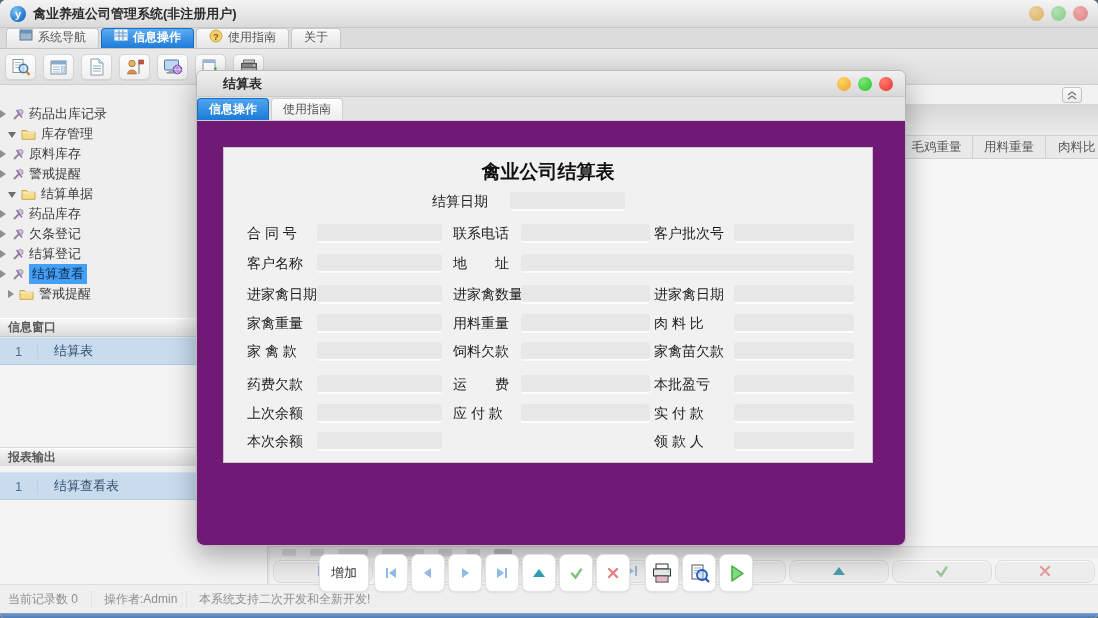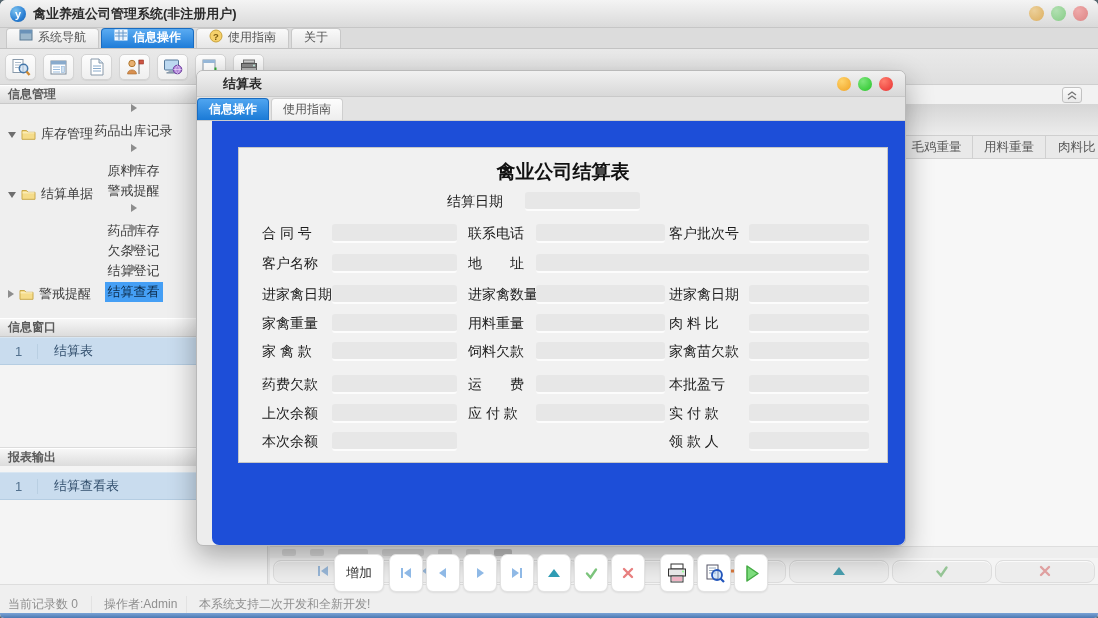--- a/index.html
+++ b/index.html
@@ -39,21 +39,21 @@
   .tbtn{width:31px;height:26px;border-radius:5px;border:1px solid #d4d4d4;
     background:linear-gradient(#fdfdfd,#efefef);display:flex;align-items:center;justify-content:center;
     box-shadow:0 1px 1px rgba(0,0,0,.06);}
   
   .sidebar{position:absolute;left:0;top:85px;width:268px;bottom:34px;background:#efefef;border-right:1px solid #d8d8d8;}
   .phead{height:19px;background:linear-gradient(#f7f7f7,#dcdcdc);border-top:1px solid #fff;border-bottom:1px solid #c9c9c9;
     font-size:12px;font-weight:bold;color:#5a5a5a;display:flex;align-items:center;padding-left:8px;}
   .tree{position:absolute;left:0;top:19px;right:0;}
   .trow{height:20px;display:flex;align-items:center;gap:5px;font-size:13px;color:#3a3a3a;}
   .trow.lvl0{padding-left:8px;}
-  .trow.lvl1{flex-direction:column;}
+  .trow.lvl1{}
   .arr-r{width:0;height:0;border-top:4px solid transparent;border-bottom:4px solid transparent;border-left:6px solid #8d8d8d;}
   .arr-d{width:0;height:0;border-left:4px solid transparent;border-right:4px solid transparent;border-top:6px solid #6e6e6e;margin-top:2px;}
   .tlabel.sel{background:#459ff5;color:#0c2b4a;padding:1px 3px;}
   .ph-info{position:absolute;left:0;top:233px;right:0;}
   .ilist{position:absolute;left:0;top:252px;right:0;height:111px;background:#f4f4f4;border-bottom:1px solid #dcdcdc;}
   .ph-report{position:absolute;left:0;top:363px;right:0;}
   .rlist{position:absolute;left:0;top:381px;right:0;bottom:0;background:#f4f4f4;}
   .lrow{height:28px;background:#c9dcee;border-top:1px solid #d8e6f2;border-bottom:1px solid #b5cde2;
     display:flex;align-items:center;font-size:13px;color:#3c5a78;}
   .lrow .idx{width:38px;text-align:center;border-right:1px solid #b9cfe2;color:#53718e;}
@@ -74,36 +74,36 @@
   .gbody{position:absolute;left:0;top:74px;right:0;bottom:38px;background:#f7f7f7;}
   .pager{position:absolute;left:0;right:0;bottom:26px;height:12px;background:#eeeeee;border-top:1px solid #dedede;
     display:flex;align-items:center;gap:14px;padding-left:12px;}
   .pgl{height:7px;background:#c4c4c4;opacity:.55;border-radius:2px;}
   
   .bnav{position:absolute;left:3px;right:3px;bottom:0;height:26px;display:flex;gap:3px;align-items:center;}
   .bnav-btn{flex:1;height:23px;background:#ededed;border:1px solid #dddddd;border-radius:8px;
     display:flex;align-items:center;justify-content:center;box-shadow:inset 0 1px 0 #fafafa;}
   
   .statusbar{position:absolute;left:0;right:0;bottom:5px;height:29px;background:#efefef;border-top:1px solid #ddd;
-    display:flex;align-items:flex-end;font-size:12px;color:#8f8f8f;}
+    display:flex;align-items:center;font-size:12px;color:#8f8f8f;}
   .st1{margin-left:8px;width:84px;border-right:1px solid #e2e2e2;}
   .st2{padding-left:12px;width:95px;border-right:1px solid #e2e2e2;}
   .st3{padding-left:12px;}
   .bottom-edge{position:absolute;left:0;right:0;bottom:0;height:5px;background:linear-gradient(#7aa3d6,#4c79b2);border-radius:0 0 4px 4px;}
   
   .dialog{position:absolute;left:196px;top:70px;width:710px;height:476px;background:#ededed;
     border:1px solid #b9b9b9;border-radius:7px;box-shadow:0 10px 28px rgba(0,0,0,.32);z-index:50;}
   .dlg-titlebar{height:26px;background:linear-gradient(#f1f1f1,#d8d8d8);border-radius:6px 6px 0 0;border-bottom:1px solid #c9c9c9;
     display:flex;align-items:center;padding:0 12px 0 26px;}
   .dlg-title{font-size:13px;font-weight:bold;color:#2b2b2b;}
   .dlg-tabs{height:24px;background:#e3e3e3;border-bottom:1px solid #cccccc;display:flex;align-items:flex-end;gap:2px;}
   .dtab{height:22px;padding:0 11px;display:flex;align-items:center;font-size:12px;color:#555;
     background:linear-gradient(#fdfdfd,#eee);border:1px solid #cfcfcf;border-bottom:none;border-radius:4px 4px 0 0;}
   .dtab.active{background:linear-gradient(#4fa5f0,#1b7ad6);color:#fff;font-weight:bold;border-color:#1a6cc0;}
-  .dlg-content{position:absolute;left:0;top:50px;right:0;bottom:0;background:#1d4ed8;border-radius:0 0 7px 7px;margin-left:15px;}
+  .dlg-content{position:absolute;left:0;top:50px;right:0;bottom:0;background:#701a75;border-radius:0 0 7px 7px;}
   .form-box{position:absolute;left:26px;top:26px;width:650px;height:316px;background:#f1f1f1;border:1px solid #c7c7c7;}
   .form-title{position:absolute;left:0;right:0;top:11px;text-align:center;font-size:19px;font-weight:bold;color:#111;}
   .frow{position:absolute;left:0;right:0;height:20px;}
   .flabel{position:absolute;font-size:14px;color:#1c1c1c;white-space:pre;top:1px;}
   .finput{position:absolute;height:19px;background:#e7e7e7;border-radius:3px;border-bottom:2px solid #fcfcfc;}
   .l1{left:23px;} .i1{left:93px;width:125px;}
   .l2{left:229px;} .i2{left:297px;width:129px;}
   .l3{left:430px;} .i3{left:510px;width:120px;}
   .i2wide{left:297px;width:333px;}
   .ldate{left:208px;} .idate{left:286px;width:115px;}
@@ -210,21 +210,20 @@
       <svg width="20" height="17">
           <rect x="4.5" y="1" width="11" height="3" fill="#cfcfcf" stroke="#777"></rect>
           <rect x="2.5" y="4.5" width="15" height="4" fill="#8a8a8a" stroke="#555"></rect>
           <rect x="2.5" y="8.5" width="15" height="6.5" fill="#b5b5b5" stroke="#666"></rect>
           <circle cx="15" cy="6.5" r=".9" fill="#cfe"></circle>
         </svg>
     </div>
   </div>
 
   <div class="sidebar">
-    <div class="phead">信息管理</div>
 
     <div class="tree">
       <div class="trow lvl1">
         <span class="arr-r"></span>
         <svg width="13" height="13">
             <line x1="3" y1="11" x2="8.5" y2="5.5" stroke="#8f8f8f" stroke-width="2.2"></line>
             <circle cx="9.5" cy="4" r="2.6" fill="#c9c9c9" stroke="#8f8f8f" stroke-width=".8"></circle>
             <line x1="5.5" y1="2" x2="11" y2="9.5" stroke="#9b5fd0" stroke-width="1.3"></line>
           </svg>
         <span class="tlabel">药品出库记录</span>

